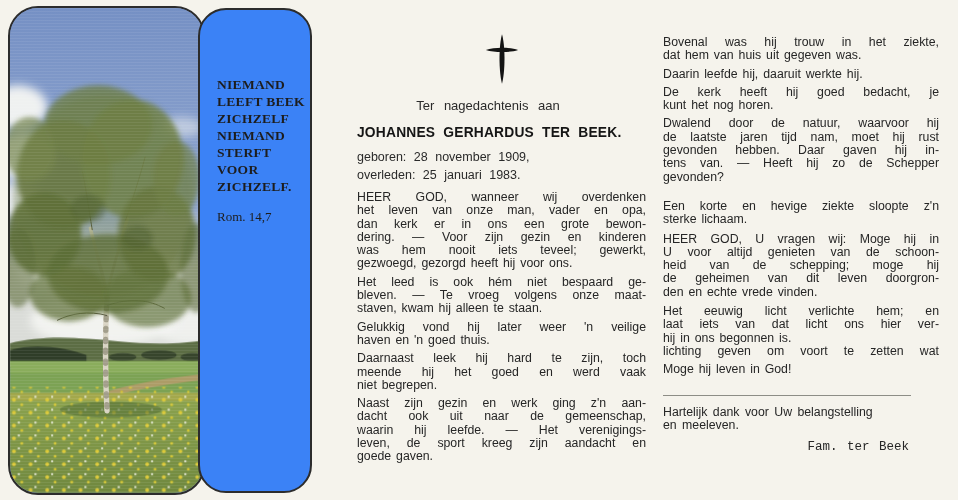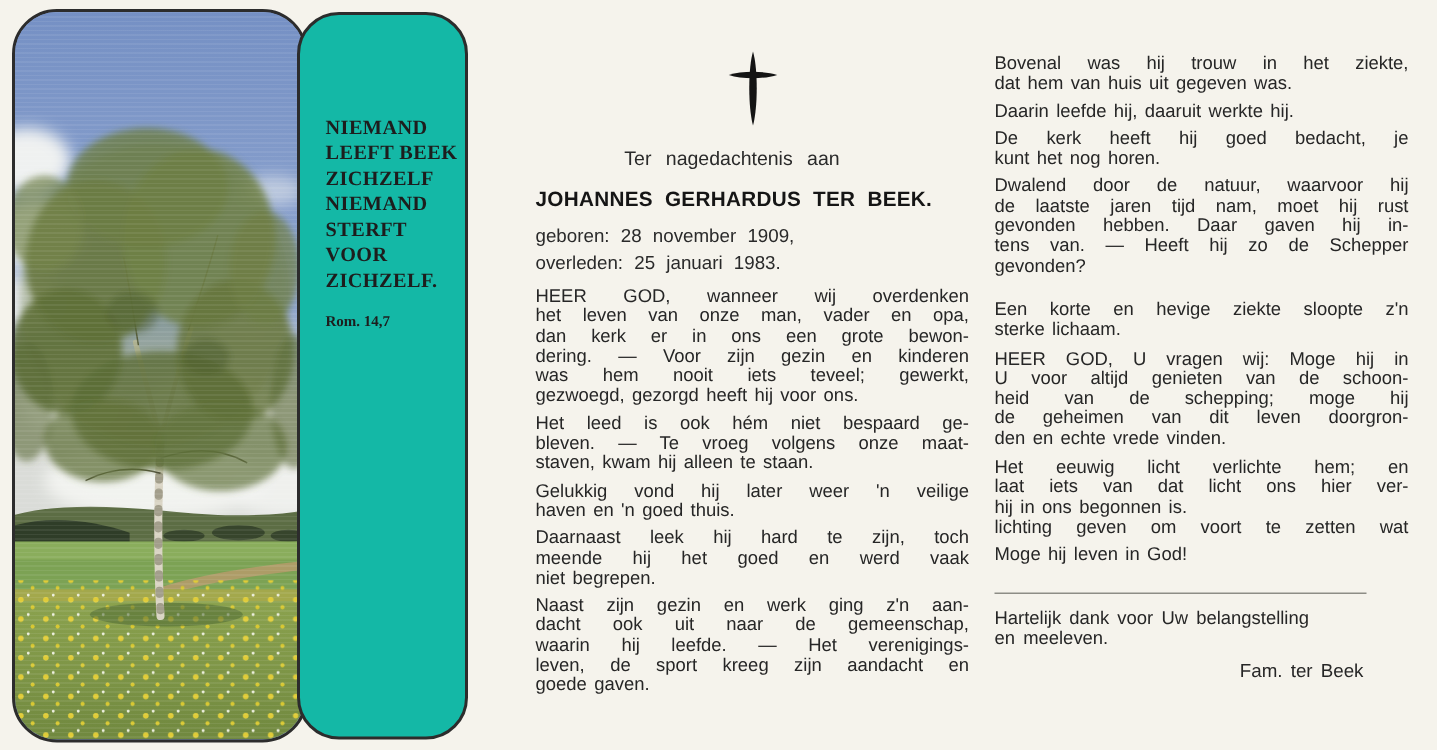--- a/index.html
+++ b/index.html
@@ -18,32 +18,32 @@
   }
   .photo-card svg{display:block;width:100%;height:100%;}
   .scanlines{
     position:absolute;inset:0;pointer-events:none;
     background:repeating-linear-gradient(180deg,rgba(255,255,255,.07) 0 1px,transparent 1px 3px);
   }
   
   .quote-card{
     position:absolute;left:198px;top:8px;width:114px;height:485px;
     border:2px solid #2c2c2c;border-radius:28px;box-sizing:border-box;
-    background:#14b8a6;z-index:2;
+    background:#3b82f6;z-index:2;
   }
   .quote-text{
     margin:66px 0 0 17px;
     font-family:"Liberation Serif","DejaVu Serif",serif;
     font-size:13.5px;line-height:17px;font-weight:600;
     letter-spacing:.3px;color:#1d1d1d;
   }
   .quote-ref{
     margin:14px 0 0 17px;
     font-family:"Liberation Serif","DejaVu Serif",serif;
-    font-size:10px;font-weight:700;color:#1d1d1d;
+    font-size:13px;font-weight:400;color:#1d1d1d;
   }
   
   .col-mid{position:absolute;left:357px;top:0;width:289px;}
   .col-right{position:absolute;left:663px;top:0;width:276px;}
   .cross-wrap{margin-top:33px;height:52px;display:flex;justify-content:center;}
   .dedication{margin-top:13px;width:262px;text-align:center;
     font-size:13px;word-spacing:6px;color:#2a2a2a;}
   .name{margin-top:12px;font-size:13.8px;font-weight:bold;
     word-spacing:4px;letter-spacing:.2px;color:#151515;}
   .dates{margin-top:9px;font-size:12.5px;line-height:17.5px;
@@ -52,21 +52,21 @@
   .col-right .paras{margin-top:36px;}
   .para{margin-bottom:5px;font-size:12.3px;line-height:13.3px;
     color:#262626;word-spacing:1.5px;}
   .line{min-height:13.3px;}
   .jl{text-align:justify;text-align-last:justify;}
   .gap-lg{margin-top:16px;}
   .gap-sm{margin-top:6px;}
   .divider{width:248px;border:none;border-top:1.5px solid #8d8d86;margin:18px 0 10px 0;}
   .thanks{font-size:12.3px;line-height:13.3px;color:#262626;word-spacing:2px;}
   .signature{margin-top:8px;font-size:12.5px;color:#262626;
-    text-align:right;padding-right:30px;word-spacing:2px;}
+    text-align:right;padding-right:30px;word-spacing:2px;font-family:Liberation Mono, monospace;}
 </style>
 </head>
 <body>
 
 <div class="photo-card">
   <svg viewBox="0 0 197 489" preserveAspectRatio="none" role="img">
     <defs>
       <linearGradient id="sky" x1="0" y1="0" x2="0" y2="1">
         <stop offset="0" stop-color="#7590c4"></stop>
         <stop offset="0.55" stop-color="#8fa5cf"></stop>

